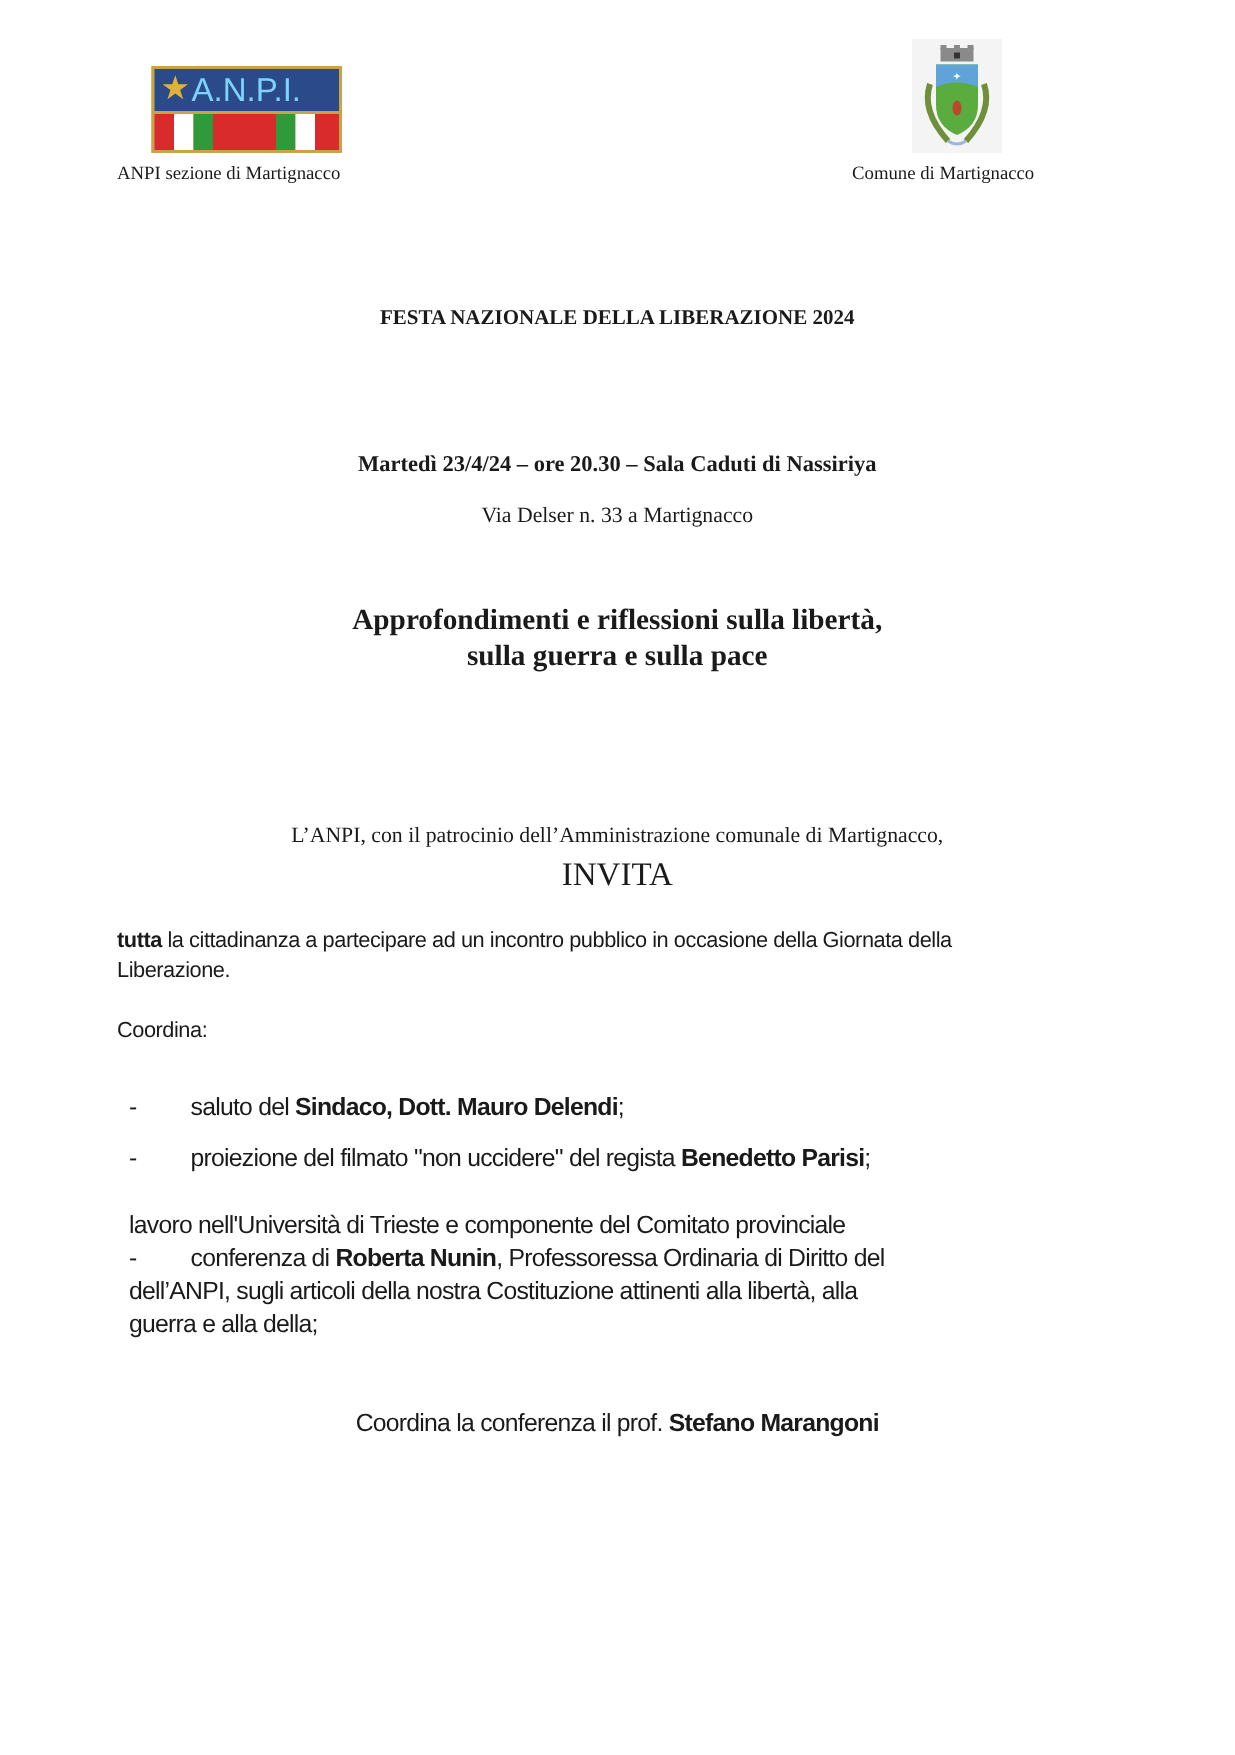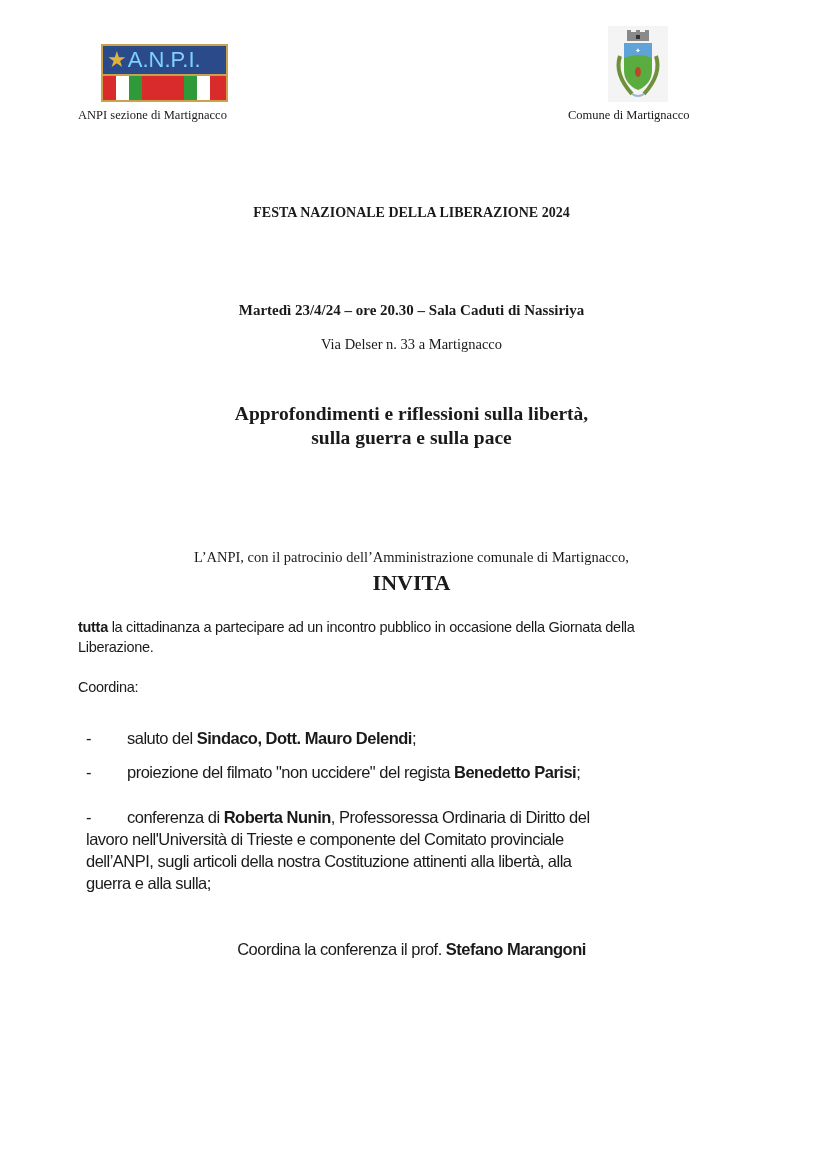--- a/index.html
+++ b/index.html
@@ -13,21 +13,21 @@
   .anpi-text { color:#7dd3fc; font-family:"Liberation Sans",sans-serif; font-size:22px; line-height:22px; letter-spacing:0px; margin-left:1px; }
   .anpi-flag { position:absolute; left:1px; right:1px; top:31px; bottom:1px; display:flex; }
   .anpi-flag span { display:block; height:100%; }
   .logo-caption { font-size:12.5px; }
   .crest { left:608px; top:26px; width:60px; height:76px; background:#f4f4f4; }
   h1.festa { font-size:14px; font-weight:bold; margin:0; }
   .date-line { font-size:15px; font-weight:bold; }
   .addr-line { font-size:14.5px; }
   .subtitle { font-size:19.5px; font-weight:bold; line-height:24px; }
   .intro { font-size:14.5px; }
-  .invita { font-size:22px; font-weight:bold; }
+  .invita { font-size:22px; font-weight:normal; }
   .para { left:78px; width:680px; font-family:Liberation Sans, sans-serif; font-size:14.5px; line-height:20px; letter-spacing:-0.3px; }
   .prog-item { left:86px; width:660px; font-family:"Liberation Sans",sans-serif; font-size:16.5px; line-height:22px; letter-spacing:-0.5px; }
   .dash { display:inline-block; width:41px; }
   .coord { font-family:"Liberation Sans",sans-serif; font-size:16.5px; letter-spacing:-0.5px; }
   b { font-weight:bold; }
 </style>
 </head>
 <body>
 
 <div class="abs anpi-logo">
@@ -89,21 +89,21 @@
 
 <div class="abs prog-item" style="top:715px;margin-top:12px;">
   <span class="dash">-</span><span>saluto del </span><b>Sindaco, Dott. Mauro Delendi</b><span>;</span>
 </div>
 
 <div class="abs prog-item" style="top:761px;">
   <span class="dash">-</span><span>proiezione del filmato "non uccidere" del regista </span><b>Benedetto Parisi</b><span>;</span>
 </div>
 
 <div class="abs prog-item" style="top:806px;">
+  <div>lavoro nell'Università di Trieste e componente del Comitato provinciale</div>
   <div><span class="dash">-</span><span>conferenza di </span><b>Roberta Nunin</b><span>, Professoressa Ordinaria di Diritto del</span></div>
-  <div>lavoro nell'Università di Trieste e componente del Comitato provinciale</div>
   <div>dell’ANPI,  sugli articoli della nostra Costituzione attinenti alla libertà, alla</div>
-  <div>guerra e alla sulla;</div>
+  <div>guerra e alla della;</div>
 </div>
 
 <div class="abs center coord" style="top:940px;">
   <span>Coordina la conferenza il prof. </span><b>Stefano Marangoni</b>
 </div>
 
 </body></html>

